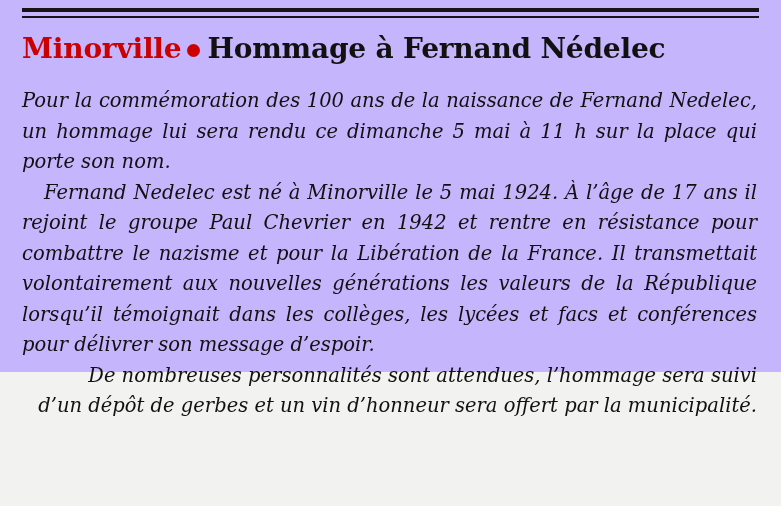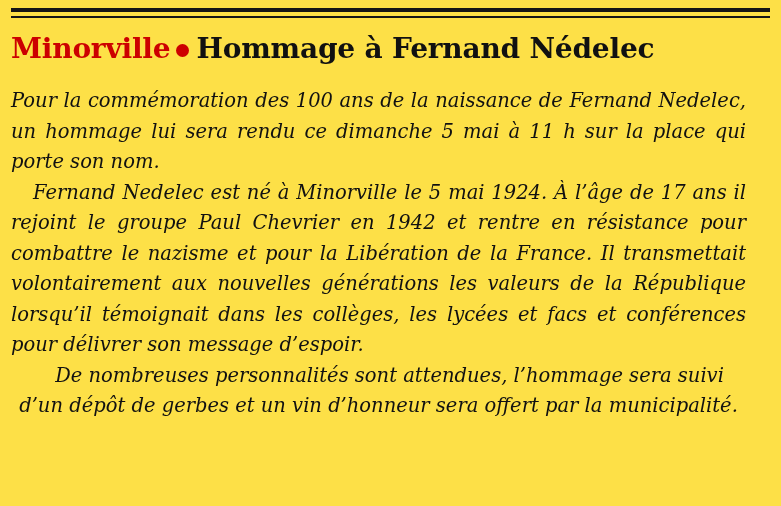--- a/index.html
+++ b/index.html
@@ -10,24 +10,24 @@
     width: 781px;
     height: 506px;
     background: #f2f2f0;
     font-family: "Liberation Serif", serif;
     color: #111111;
     overflow: hidden;
   }
   .page {
     position: relative;
     width: 781px;
-    height: 506px;
+    height: 372px;
     box-sizing: border-box;
-    padding: 0 11px;
-    background: #fde047;
+    padding: 0 22px;
+    background: #c4b5fd;
   }
   .rule-stack {
     padding-top: 8px;
   }
   .rule-thick {
     height: 4px;
     background: #151515;
     margin: 0;
   }
   .rule-gap {
@@ -75,21 +75,21 @@
     hyphens: manual;
   }
   .body p {
     margin: 0;
     font-style: italic;
   }
   .body p + p {
     text-indent: 22px;
   }
   .body p:last-child {
-    text-align: center;
+    text-align: right;
   }
 </style>
 </head>
 <body>
 
 <div class="page">
 
   <div class="rule-stack">
     <div class="rule-thick"></div>
     <div class="rule-gap"></div>

